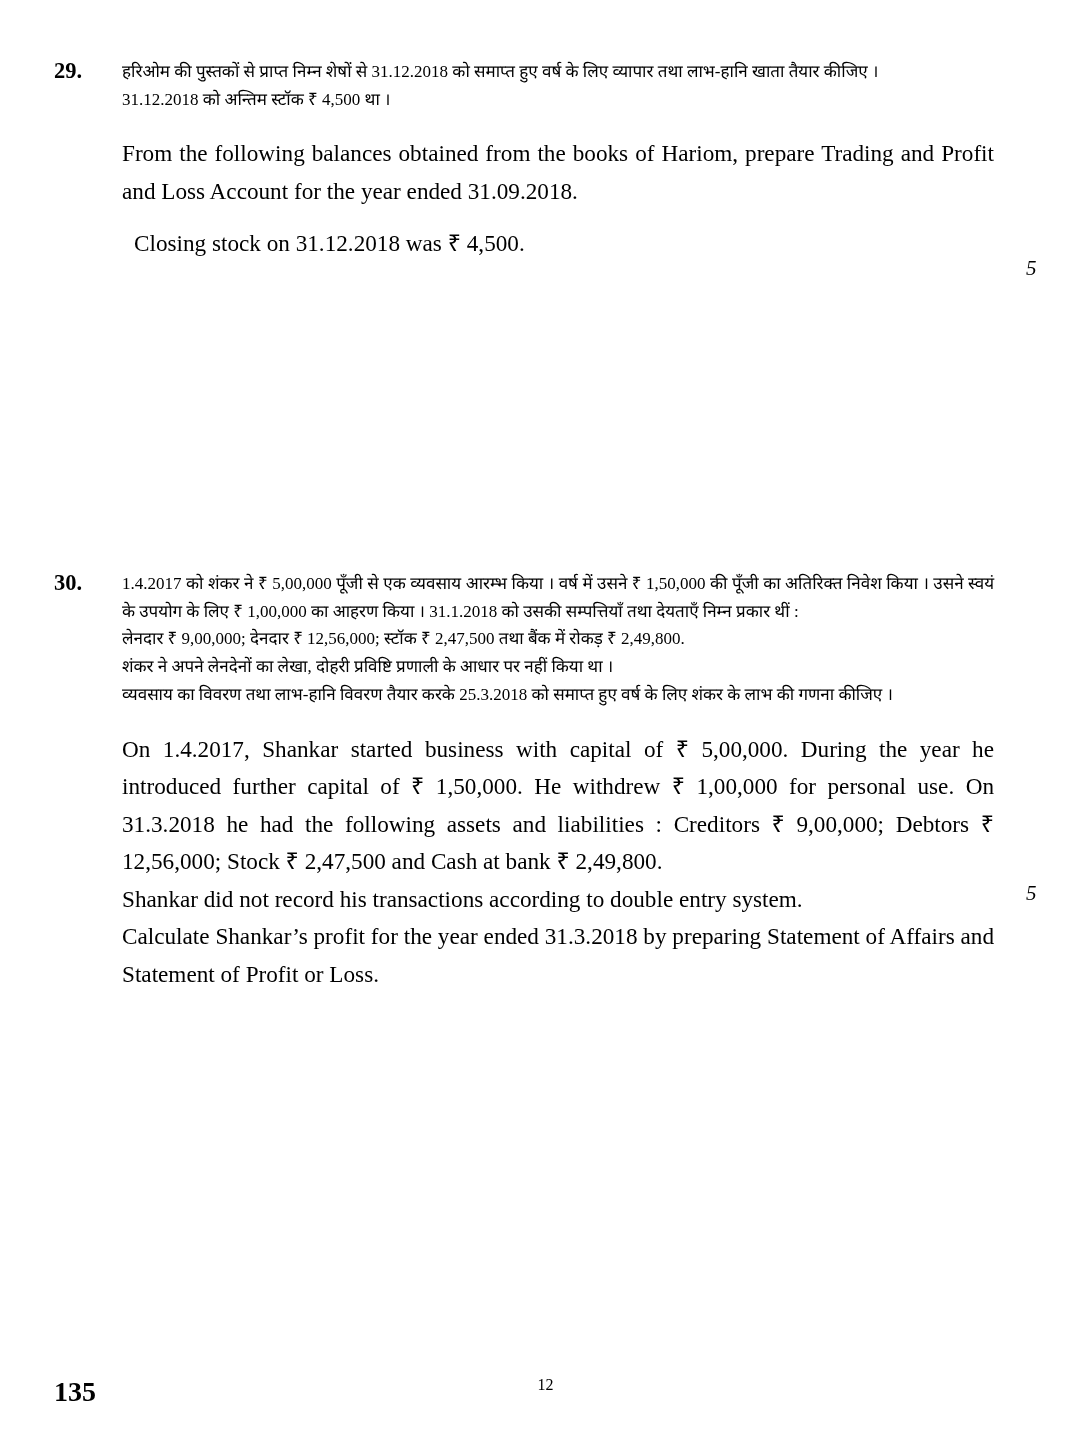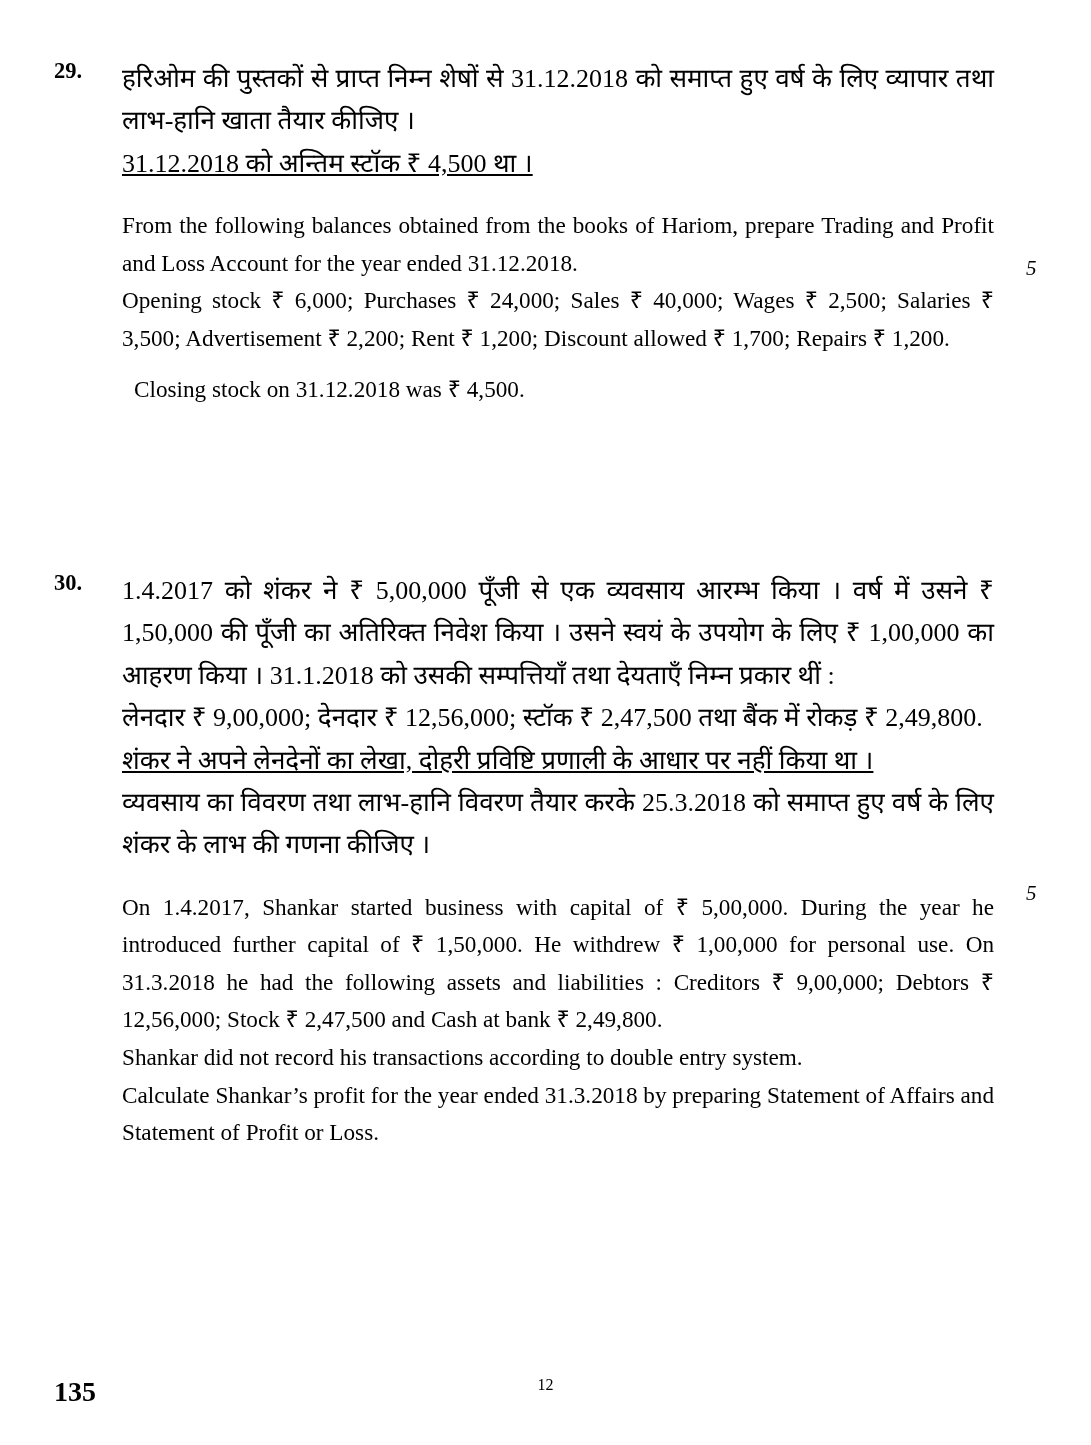--- a/index.html
+++ b/index.html
@@ -42,27 +42,27 @@
   .marks {
     position: absolute;
     font-style: italic;
     font-size: 21px;
     font-family: "Liberation Serif", serif;
   }
 
   
   .hi {
     font-family: "Liberation Serif", serif;
-    font-size: 26px;
+    font-size: 17px;
     line-height: 1.63;
     text-align: justify;
     text-justify: inter-word;
   }
   .hi p { margin: 0; }
-  .hi .nojust { text-align: left; text-decoration: underline; }
+  .hi .nojust { text-align: left; }
 
   
   .en {
     font-family: "Liberation Serif", serif;
     font-size: 23.2px;
     line-height: 1.62;
     text-align: justify;
     text-justify: inter-word;
   }
   .en p { margin: 0; }
@@ -94,22 +94,21 @@
 
   <div class="question" style="left:54px; top:58px; width:940px;">
     <div class="q-num">29.</div>
     <div class="q-body">
       <div class="hi">
         <p>हरिओम की पुस्तकों से प्राप्त निम्न शेषों से 31.12.2018 को समाप्त हुए वर्ष के लिए व्यापार तथा लाभ-हानि खाता तैयार कीजिए ।</p>
         <p class="nojust">31.12.2018 को अन्तिम स्टॉक ₹ 4,500 था ।</p>
       </div>
       <div class="gap-md"></div>
       <div class="en">
-        <p>From the following balances obtained from the books of Hariom, prepare Trading and Profit and Loss Account for the year ended 31.12.2018.</p>
-        <p>Opening stock ₹ 6,000; Purchases ₹ 24,000; Sales ₹ 40,000; Wages ₹ 2,500; Salaries ₹ 3,500; Advertisement ₹ 2,200; Rent ₹ 1,200; Discount allowed ₹ 1,700; Repairs ₹ 1,200.</p>
+        <p>From the following balances obtained from the books of Hariom, prepare Trading and Profit and Loss Account for the year ended 31.09.2018.</p>
         <div class="gap-sm"></div>
         <p class="nojust">Closing stock on 31.12.2018 was ₹ 4,500.</p>
       </div>
     </div>
   </div>
   <div class="marks" style="left:1026px; top:256px;">5</div>
 
   <div class="question" style="left:54px; top:570px; width:940px;">
     <div class="q-num">30.</div>
     <div class="q-body">

